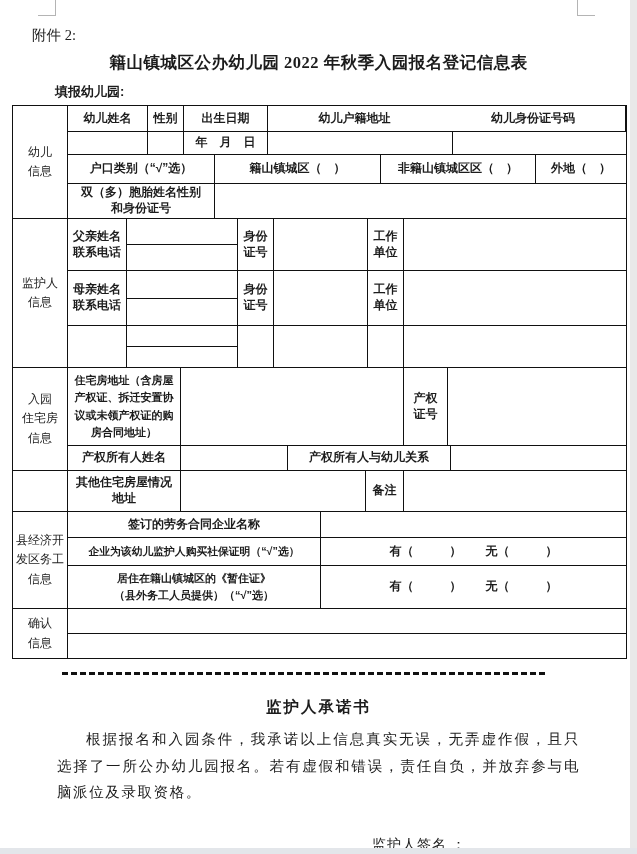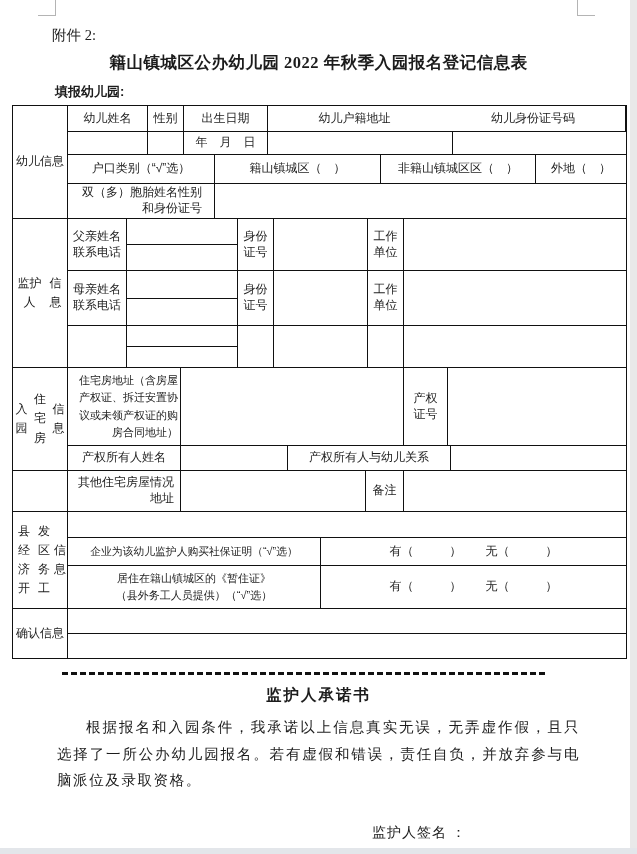--- a/index.html
+++ b/index.html
@@ -4,45 +4,45 @@
 <style>
   html,body{margin:0;padding:0;background:#f4f4f4;}
   .page{position:relative;width:637px;height:854px;background:#ffffff;
         font-family:"Liberation Sans","DejaVu Sans",sans-serif;color:#1c1c1c;overflow:hidden;}
   .edge-right{position:absolute;top:0;right:0;width:7px;height:100%;background:#e9e9e9;}
   .edge-bottom{position:absolute;bottom:0;left:0;width:100%;height:6px;background:#e3e6ea;}
   .corner{position:absolute;top:0;width:17px;height:15px;}
   .corner-left{left:38px;border-right:1px solid #b4b4b4;border-bottom:1px solid #b4b4b4;}
   .corner-right{left:577px;border-left:1px solid #b4b4b4;border-bottom:1px solid #b4b4b4;}
 
-  .attachment{margin:26px 0 0 52px;font-family:"Liberation Serif","DejaVu Serif",serif;font-size:14.5px;}
+  .attachment{margin:26px 0 0 32px;font-family:"Liberation Serif","DejaVu Serif",serif;font-size:14.5px;}
   .doc-title{margin-top:7px;text-align:center;font-family:"Liberation Serif","DejaVu Serif",serif;
              font-weight:bold;font-size:16.5px;letter-spacing:0.5px;}
   .fill-label{margin:9px 0 4px 55px;font-weight:bold;font-size:13px;}
 
   .tbl{margin-left:12px;width:615px;border:1.4px solid #111;box-sizing:border-box;font-size:12px;line-height:1.3;}
   .sec-row{display:flex;border-bottom:1px solid #111;}
   .sec-row:last-child{border-bottom:none;}
-  .sec-cell{flex:0 0 55px;width:55px;border-right:1px solid #111;display:flex;
+  .sec-cell{flex:0 0 55px;width:55px;border-right:1px solid #111;display:flex;flex-direction:column;
             justify-content:center;align-items:center;text-align:center;line-height:1.6;box-sizing:border-box;padding:0 1px;}
   .rows{flex:1;display:flex;flex-direction:column;min-width:0;}
   .row{display:flex;border-bottom:1px solid #111;box-sizing:border-box;}
   .row:last-child{border-bottom:none;}
   .cell{border-right:1px solid #111;box-sizing:border-box;display:flex;flex-direction:column;
-        justify-content:center;align-items:center;text-align:right;padding:0 3px;min-width:0;}
+        justify-content:center;align-items:center;text-align:center;padding:0 3px;min-width:0;font-weight:bold;}
   .cell.grow{flex:1;border-right:none;}
   .cell.split{padding:0;align-items:stretch;justify-content:stretch;}
   .half{flex:1;border-bottom:1px solid #111;}
   .half:last-child{border-bottom:none;}
   .small{font-size:11px;line-height:1.55;}
   .tight{font-size:10.8px;white-space:nowrap;padding:0 1px;}
   .stack span{display:block;}
 
   .pledge-divider{margin:13px 0 0 62px;width:483px;border-top:3.5px dashed #111;}
-  .pledge-title{margin-top:10px;text-align:center;font-family:"Liberation Serif","DejaVu Serif",serif;
+  .pledge-title{margin-top:22px;text-align:center;font-family:"Liberation Serif","DejaVu Serif",serif;
                 font-weight:bold;font-size:15.5px;letter-spacing:2px;}
   .pledge-body{margin:8px 57px 0 57px;font-family:"Liberation Serif","DejaVu Serif",serif;
                font-size:14.5px;line-height:1.83;letter-spacing:1.6px;text-indent:2em;text-align:justify;}
   .sig-block{margin:26px 0 0 372px;font-family:"Liberation Serif","DejaVu Serif",serif;
              font-size:14px;line-height:1.85;letter-spacing:1px;}
 </style>
 </head>
 <body>
 
 <div class="page">
@@ -186,20 +186,21 @@
     </div>
 
     <div class="sec-row">
       <div class="sec-cell stack">
         <span>县经济开</span>
         <span>发区务工</span>
         <span>信息</span>
       </div>
       <div class="rows">
         <div class="row" style="height:26px">
+          <div class="cell" style="width:253px">签订的劳务合同企业名称</div>
           <div class="cell grow"></div>
         </div>
         <div class="row" style="height:28px">
           <div class="cell tight" style="width:253px">企业为该幼儿监护人购买社保证明（“√”选）</div>
           <div class="cell grow">有（　　　）　　无（　　　）</div>
         </div>
         <div class="row" style="height:42px">
           <div class="cell stack small" style="width:253px">
             <span>居住在籍山镇城区的《暂住证》</span>
             <span>（县外务工人员提供）（“√”选）</span>

